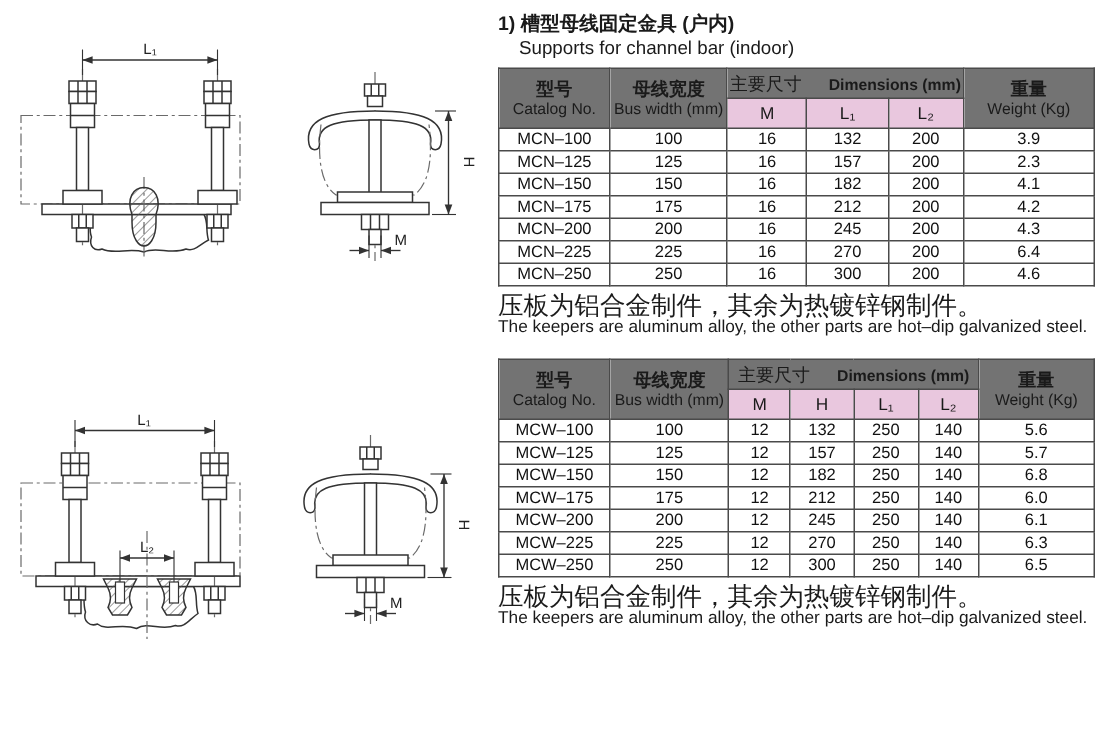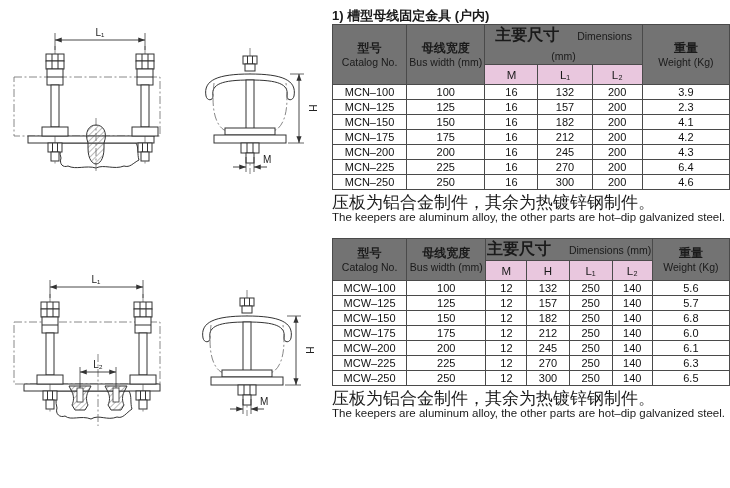--- a/index.html
+++ b/index.html
@@ -20,22 +20,22 @@
   .title-zh{font-size:13px;font-weight:bold;line-height:16px;}
   .title-en{font-size:12.5px;line-height:15px;margin:1px 0 5px 14px;}
   .gap{margin-top:13px;}
   table{border-collapse:collapse;table-layout:fixed;width:398px;}
   th,td{border:1px solid #4a4a4a;text-align:center;padding:0;overflow:hidden;}
   th{background:#737373;}
   td{height:14px;font-size:11px;color:#111;}
   .zh{font-size:12px;font-weight:bold;line-height:14px;padding-top:3px;}
   .en{font-size:10.5px;font-weight:normal;line-height:14px;padding-bottom:3px;}
   th.dims-th{height:19px;}
-  .zh-inline{font-size:16px;font-weight:bold;}
-  .en-inline{font-size:10.5px;font-weight:normal;margin-left:18px;}
+  .zh-inline{font-size:12px;font-weight:normal;}
+  .en-inline{font-size:10.5px;font-weight:bold;margin-left:18px;}
   .h-row2 th{height:19px;font-weight:normal;font-size:11.5px;background:#e9c7de;}
   .note-zh{font-size:17px;line-height:15px;margin-top:5px;}
   .note-en{font-size:11.5px;line-height:15px;}
 </style>
 </head>
 <body>
 
 <div class="drawings">
 
   <svg class="drw" style="top:20px" width="332" height="192" viewBox="0 0 332 192">
@@ -162,20 +162,21 @@
         <text x="260" y="137">M</text>
       </g>
     </g>
   </svg>
 </div>
 
 <div class="specs">
 
   <div>
     <div class="title-zh">1) 槽型母线固定金具 (户内)</div>
+    <div class="title-en">Supports for channel bar (indoor)</div>
 
     <table>
       <colgroup>
         <col style="width:74px">
           <col style="width:78px">
           <col style="width:53px">
         <col style="width:54px">
           <col style="width:50px">
           <col style="width:87px">
       </colgroup>

